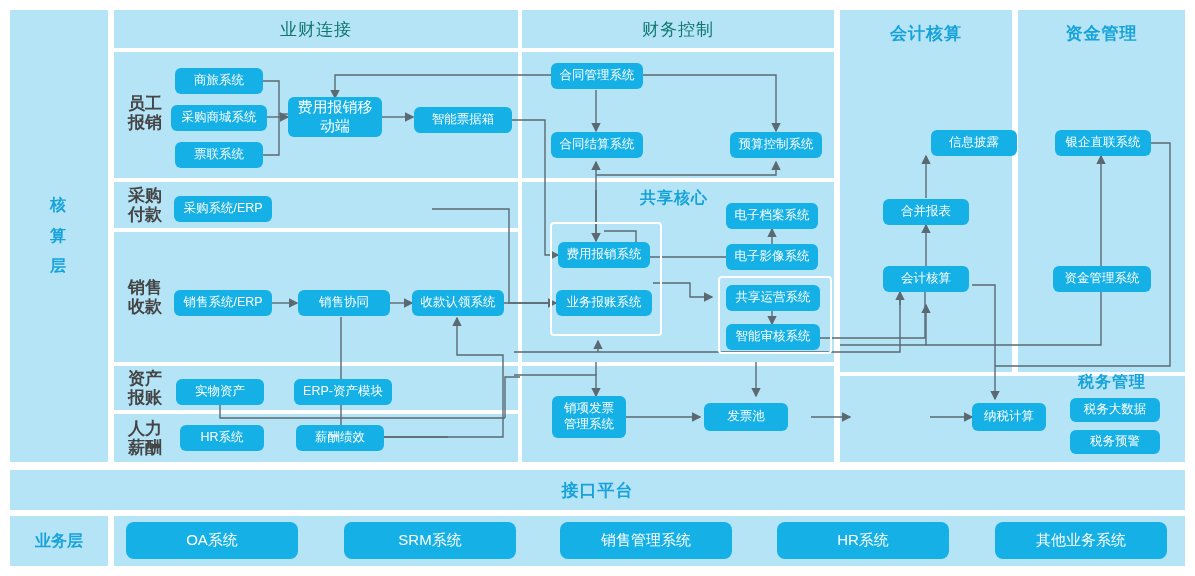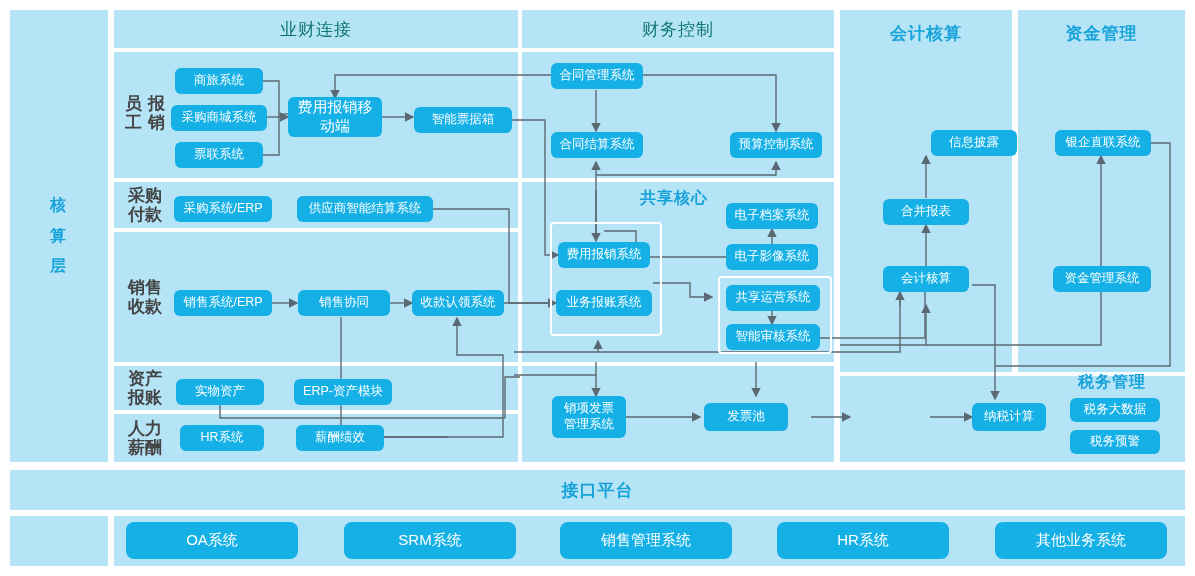--- a/index.html
+++ b/index.html
@@ -75,21 +75,21 @@
   <div class="subpanel" style="left:522px;top:182px;width:312px;height:180px;"></div>
   <div class="subpanel" style="left:522px;top:366px;width:312px;height:96px;"></div>
 
   <div class="panel" style="left:840px;top:376px;width:345px;height:86px;"></div>
 
   <div class="subpanel" style="left:840px;top:376px;width:345px;height:86px;"></div>
 
   <div class="inlinetitle" style="left:640px;top:188px;">共享核心</div>
   <div class="inlinetitle" style="left:1078px;top:372px;">税务管理</div>
 
-  <div class="rowlabel" style="left:122px;top:52px;width:46px;height:122px;flex-direction:row;">
+  <div class="rowlabel" style="left:122px;top:52px;width:46px;height:122px;flex-direction:column;">
     <span>员工</span>
     <span>报销</span>
   </div>
   <div class="rowlabel" style="left:122px;top:182px;width:46px;height:46px;flex-direction:column;">
     <span>采购</span>
     <span>付款</span>
   </div>
   <div class="rowlabel" style="left:122px;top:232px;width:46px;height:130px;flex-direction:column;">
     <span>销售</span>
     <span>收款</span>
@@ -185,21 +185,20 @@
   <div class="groupbox" style="left:550px;top:222px;width:108px;height:110px;"></div>
   <div class="groupbox" style="left:718px;top:276px;width:110px;height:74px;"></div>
 
   <div class="node sm" style="left:175px;top:68px;width:88px;height:26px;">商旅系统</div>
   <div class="node sm" style="left:171px;top:105px;width:96px;height:26px;">采购商城系统</div>
   <div class="node sm" style="left:175px;top:142px;width:88px;height:26px;">票联系统</div>
   <div class="node" style="left:288px;top:97px;width:94px;height:40px;">费用报销移动端</div>
   <div class="node sm" style="left:414px;top:107px;width:98px;height:26px;">智能票据箱</div>
 
   <div class="node sm" style="left:174px;top:196px;width:98px;height:26px;">采购系统/ERP</div>
-  <div class="node sm" style="left:297px;top:196px;width:136px;height:26px;">供应商智能结算系统</div>
 
   <div class="node sm" style="left:174px;top:290px;width:98px;height:26px;">销售系统/ERP</div>
   <div class="node sm" style="left:298px;top:290px;width:92px;height:26px;">销售协同</div>
   <div class="node sm" style="left:412px;top:290px;width:92px;height:26px;">收款认领系统</div>
 
   <div class="node sm" style="left:176px;top:379px;width:88px;height:26px;">实物资产</div>
   <div class="node sm" style="left:294px;top:379px;width:98px;height:26px;">ERP-资产模块</div>
 
   <div class="node sm" style="left:180px;top:425px;width:84px;height:26px;">HR系统</div>
   <div class="node sm" style="left:296px;top:425px;width:88px;height:26px;">薪酬绩效</div>
@@ -230,20 +229,21 @@
   <div class="node sm" style="left:883px;top:266px;width:86px;height:26px;">会计核算</div>
 
   <div class="node sm" style="left:1055px;top:130px;width:96px;height:26px;">银企直联系统</div>
   <div class="node sm" style="left:1053px;top:266px;width:98px;height:26px;">资金管理系统</div>
 
   <div class="band" style="left:10px;top:470px;width:1175px;height:40px;">
     <span>接口平台</span>
   </div>
 
   <div class="panel" style="left:10px;top:516px;width:98px;height:50px;"></div>
+  <div class="layerlabel" style="left:10px;top:516px;width:98px;height:50px;">业务层</div>
 
   <div class="panel" style="left:114px;top:516px;width:1071px;height:50px;"></div>
 
   <div class="node big" style="left:126px;top:522px;width:172px;height:37px;">OA系统</div>
   <div class="node big" style="left:344px;top:522px;width:172px;height:37px;">SRM系统</div>
   <div class="node big" style="left:560px;top:522px;width:172px;height:37px;">销售管理系统</div>
   <div class="node big" style="left:777px;top:522px;width:172px;height:37px;">HR系统</div>
   <div class="node big" style="left:995px;top:522px;width:172px;height:37px;">其他业务系统</div>
 
 </div>

